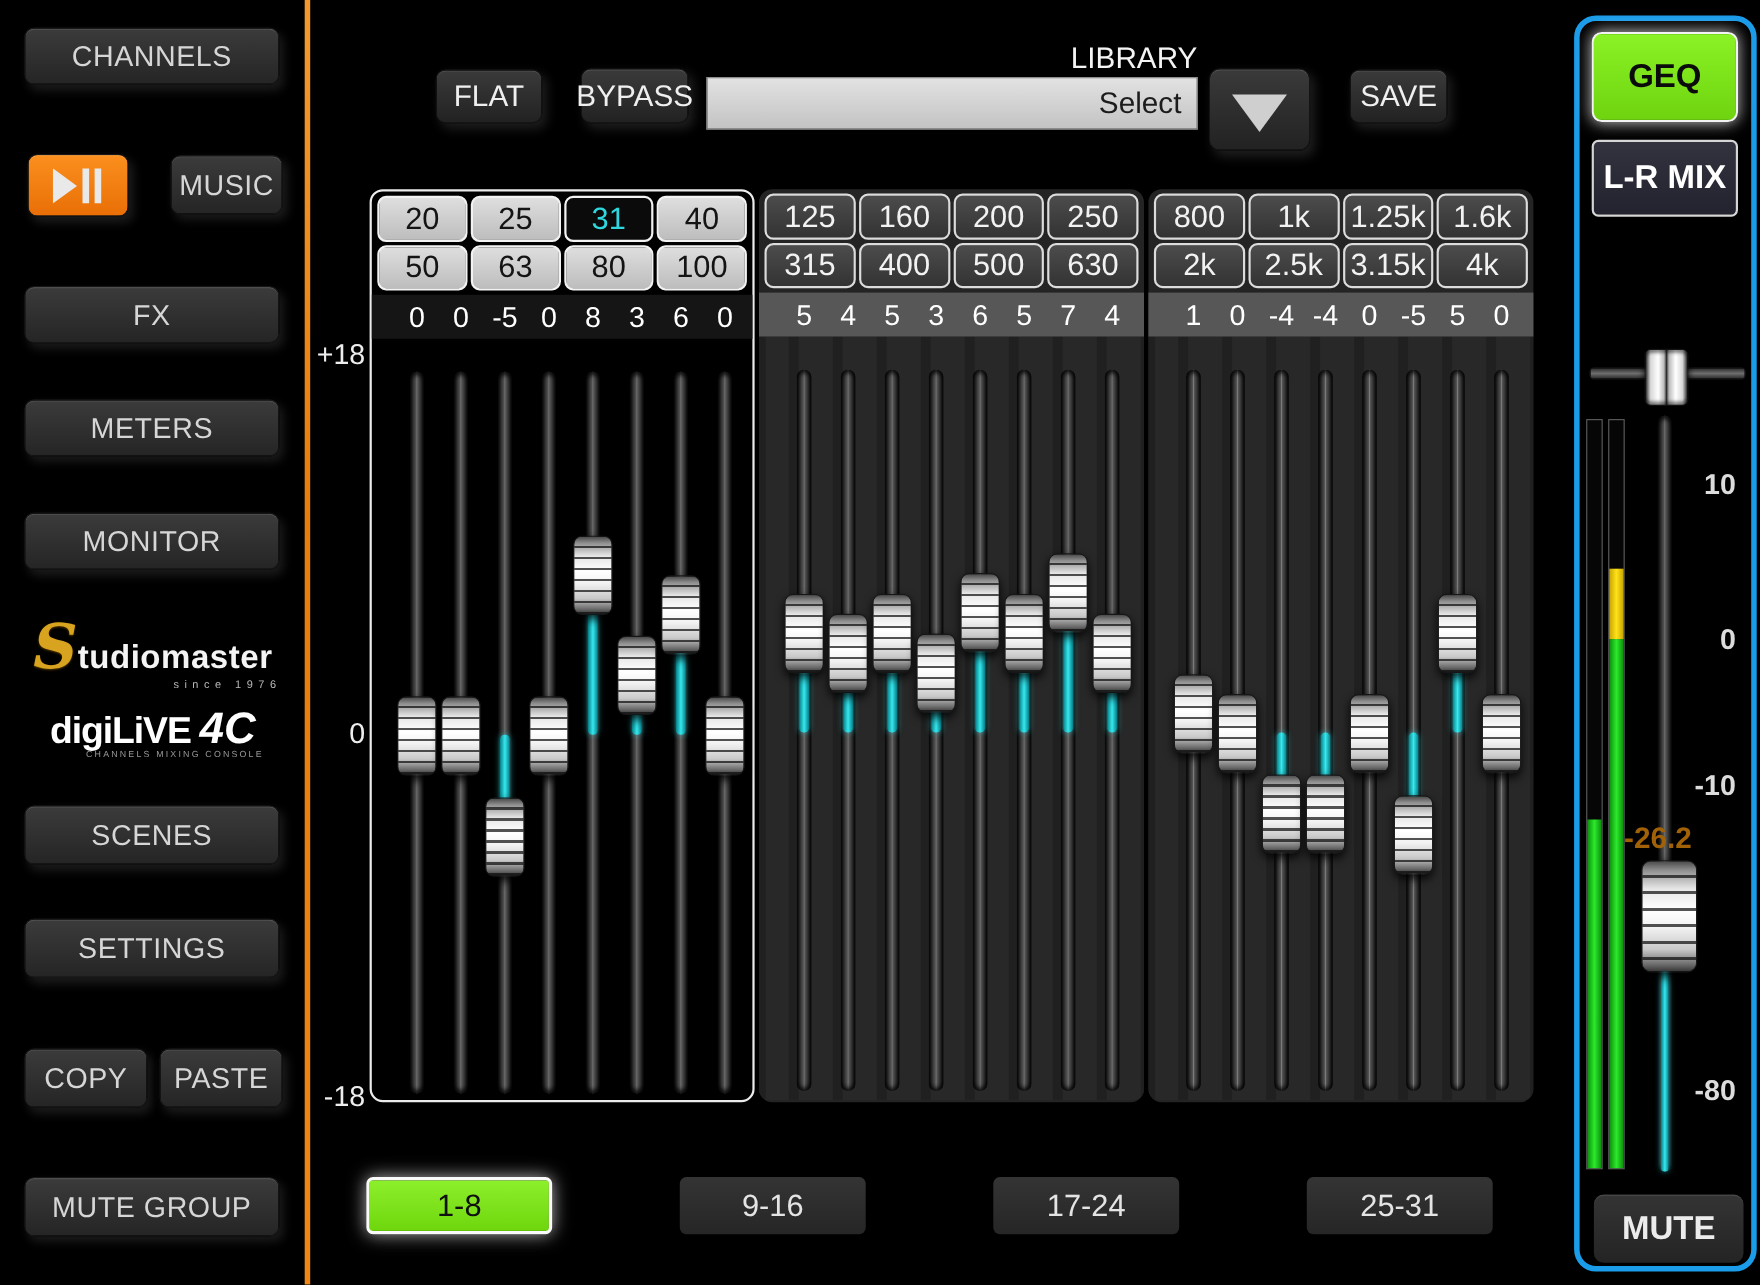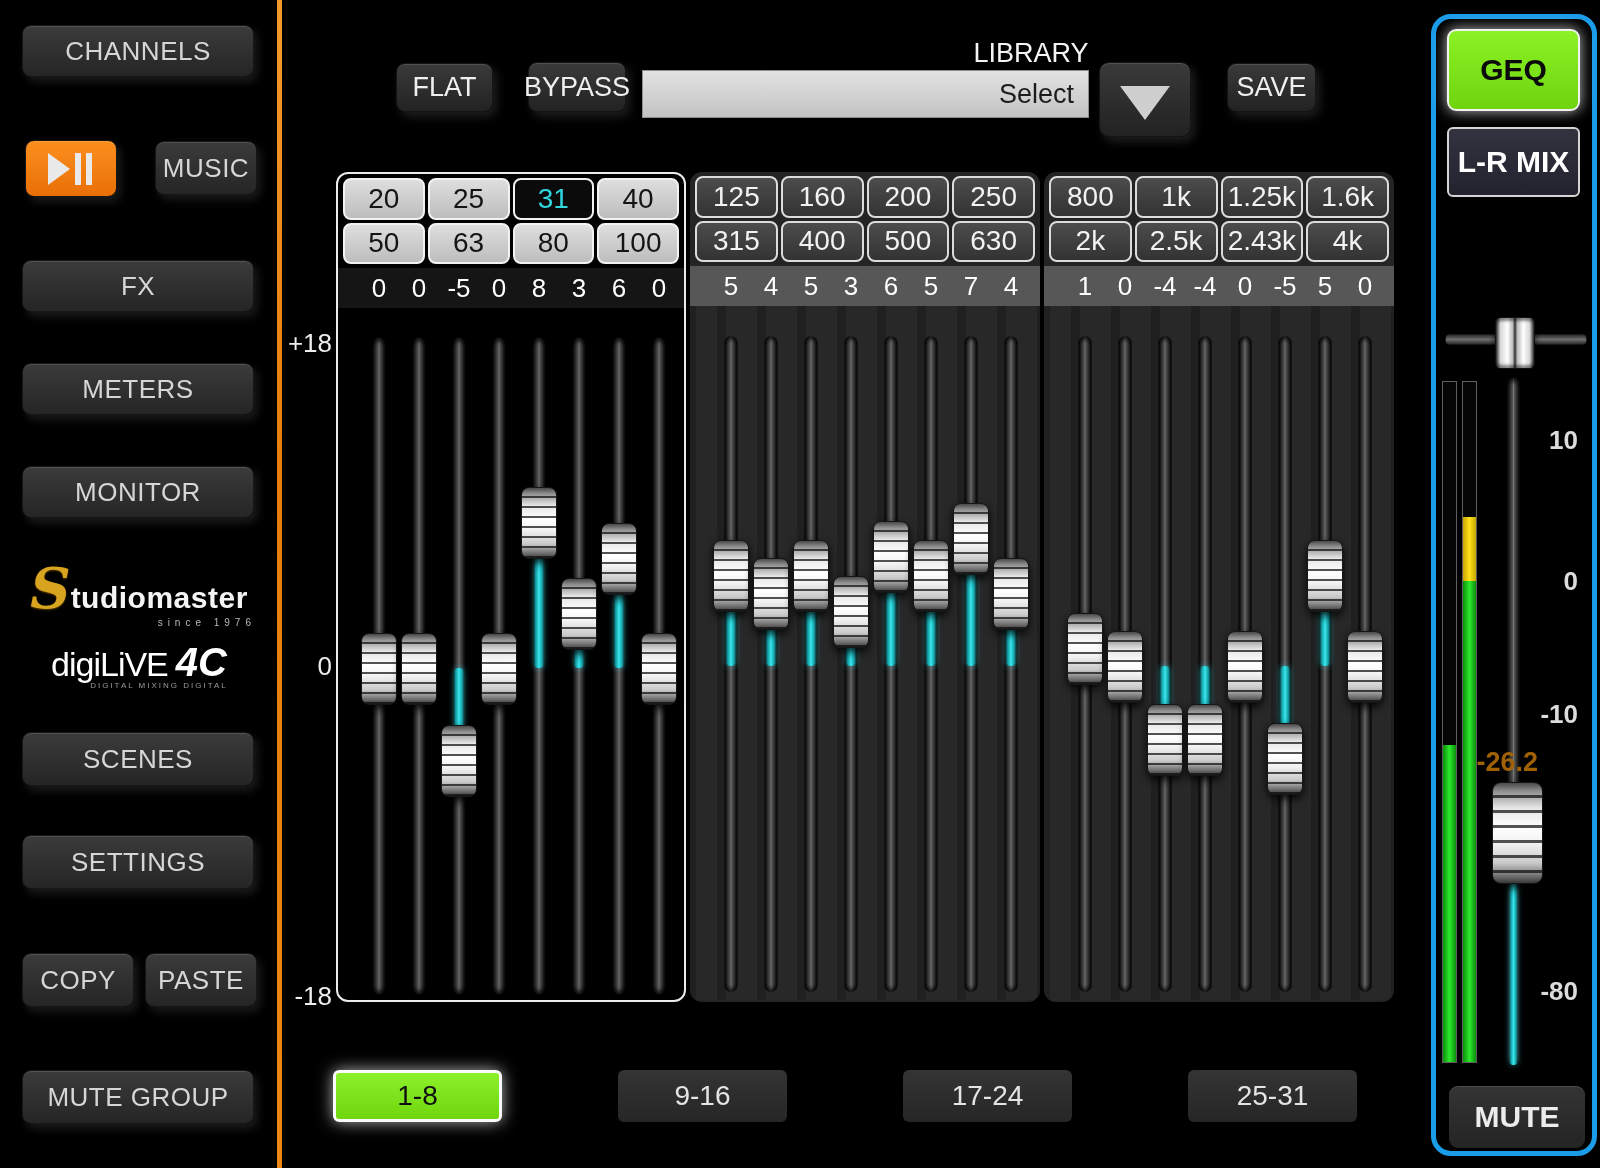--- a/index.html
+++ b/index.html
@@ -26,21 +26,21 @@
   .divider{position:absolute;left:277px;top:0;width:5px;height:1168px;
            background:linear-gradient(180deg,#f49a2c,#e87d0a 40%,#ef8712);}
 
   .logo{position:absolute;left:18px;top:568px;width:242px;color:#fff;}
   .logo-line1{display:flex;align-items:baseline;justify-content:center;}
   .logo-s{font-family:"DejaVu Serif",serif;font-style:italic;font-weight:bold;font-size:56px;
           color:#d8a31f;text-shadow:0 1px 2px #5a3c00;line-height:40px;}
   .logo-rest{font-size:30px;font-weight:bold;color:#f4f4f4;letter-spacing:.5px;}
   .logo-since{text-align:right;color:#b9b9b9;font-size:10px;letter-spacing:5px;padding-right:4px;margin-top:2px;}
   .logo-line2{display:flex;align-items:baseline;justify-content:center;gap:8px;margin-top:12px;}
-  .logo-dl{font-size:34px;font-weight:normal;color:#fff;letter-spacing:-1px;}
+  .logo-dl{font-size:34px;font-weight:bold;color:#fff;letter-spacing:-1px;}
   .logo-4c{font-size:40px;font-weight:900;font-style:italic;color:#fff;}
   .logo-sub{text-align:center;color:#9a9a9a;font-size:8px;letter-spacing:2px;margin-top:-4px;padding-left:40px;}
 
   
   .tb-btn{position:absolute;background:linear-gradient(180deg,#3a3a3a,#222);border:1px solid #141414;
           border-radius:9px;color:#efefef;font-size:27px;display:flex;align-items:center;justify-content:center;
           cursor:pointer;box-shadow:4px 5px 10px rgba(120,120,120,.25), inset 0 1px 0 rgba(255,255,255,.12);}
   #btn-flat{left:396px;top:63px;width:95px;height:47px}
   #btn-bypass{left:528px;top:62px;width:96px;height:48px}
   #btn-save{left:1227px;top:63px;width:87px;height:47px}
@@ -152,41 +152,41 @@
     <div class="logo">
       <div class="logo-line1">
         <span class="logo-s">S</span>
           <span class="logo-rest">tudiomaster</span>
       </div>
       <div class="logo-since">since 1976</div>
       <div class="logo-line2">
         <span class="logo-dl">digiLiVE</span>
         <span class="logo-4c">4C</span>
       </div>
-      <div class="logo-sub">DIGITAL MIXING DIGITAL</div>
+      <div class="logo-sub">CHANNELS MIXING CONSOLE</div>
     </div>
 
     <div class="sb-btn" id="sb-scenes">SCENES</div>
     <div class="sb-btn" id="sb-settings">SETTINGS</div>
     <div class="sb-btn" id="sb-copy">COPY</div>
     <div class="sb-btn" id="sb-paste">PASTE</div>
     <div class="sb-btn" id="sb-mutegroup">MUTE GROUP</div>
   </div>
   <div class="divider"></div>
 
   <div class="tb-btn" id="btn-flat">FLAT</div>
   <div class="tb-btn" id="btn-bypass">BYPASS</div>
   <div id="lib-label">LIBRARY</div>
   <div id="lib-select">Select</div>
   <div class="tb-btn" id="lib-arrow">
     <div class="tri-down"></div>
   </div>
   <div class="tb-btn" id="btn-save">SAVE</div>
 
-  <div class="scale-l" style="top:328px">+18</div>
+  <div class="scale-l" style="top:307px">+18</div>
   <div class="scale-l" style="top:651px">0</div>
   <div class="scale-l" style="top:981px">-18</div>
 
   <div id="sections">
       <div class="geq-sec active" style="left: 336px;">
         <div class="freq-grid">
           <div class="freq-btn">20</div>
           <div class="freq-btn">25</div>
           <div class="freq-btn selected">31</div>
           <div class="freq-btn">40</div>
@@ -309,21 +309,21 @@
         </div>
       </div>
       <div class="geq-sec dim" style="left: 1044px;">
         <div class="freq-grid">
           <div class="freq-btn">800</div>
           <div class="freq-btn">1k</div>
           <div class="freq-btn">1.25k</div>
           <div class="freq-btn">1.6k</div>
           <div class="freq-btn">2k</div>
           <div class="freq-btn">2.5k</div>
-          <div class="freq-btn">2.43k</div>
+          <div class="freq-btn">3.15k</div>
           <div class="freq-btn">4k</div>
         </div>
         <div class="gain-row">
           <div class="gain-val" style="left: 21px;">1</div>
           <div class="gain-val" style="left: 61px;">0</div>
           <div class="gain-val" style="left: 101px;">-4</div>
           <div class="gain-val" style="left: 141px;">-4</div>
           <div class="gain-val" style="left: 181px;">0</div>
           <div class="gain-val" style="left: 221px;">-5</div>
           <div class="gain-val" style="left: 261px;">5</div>

